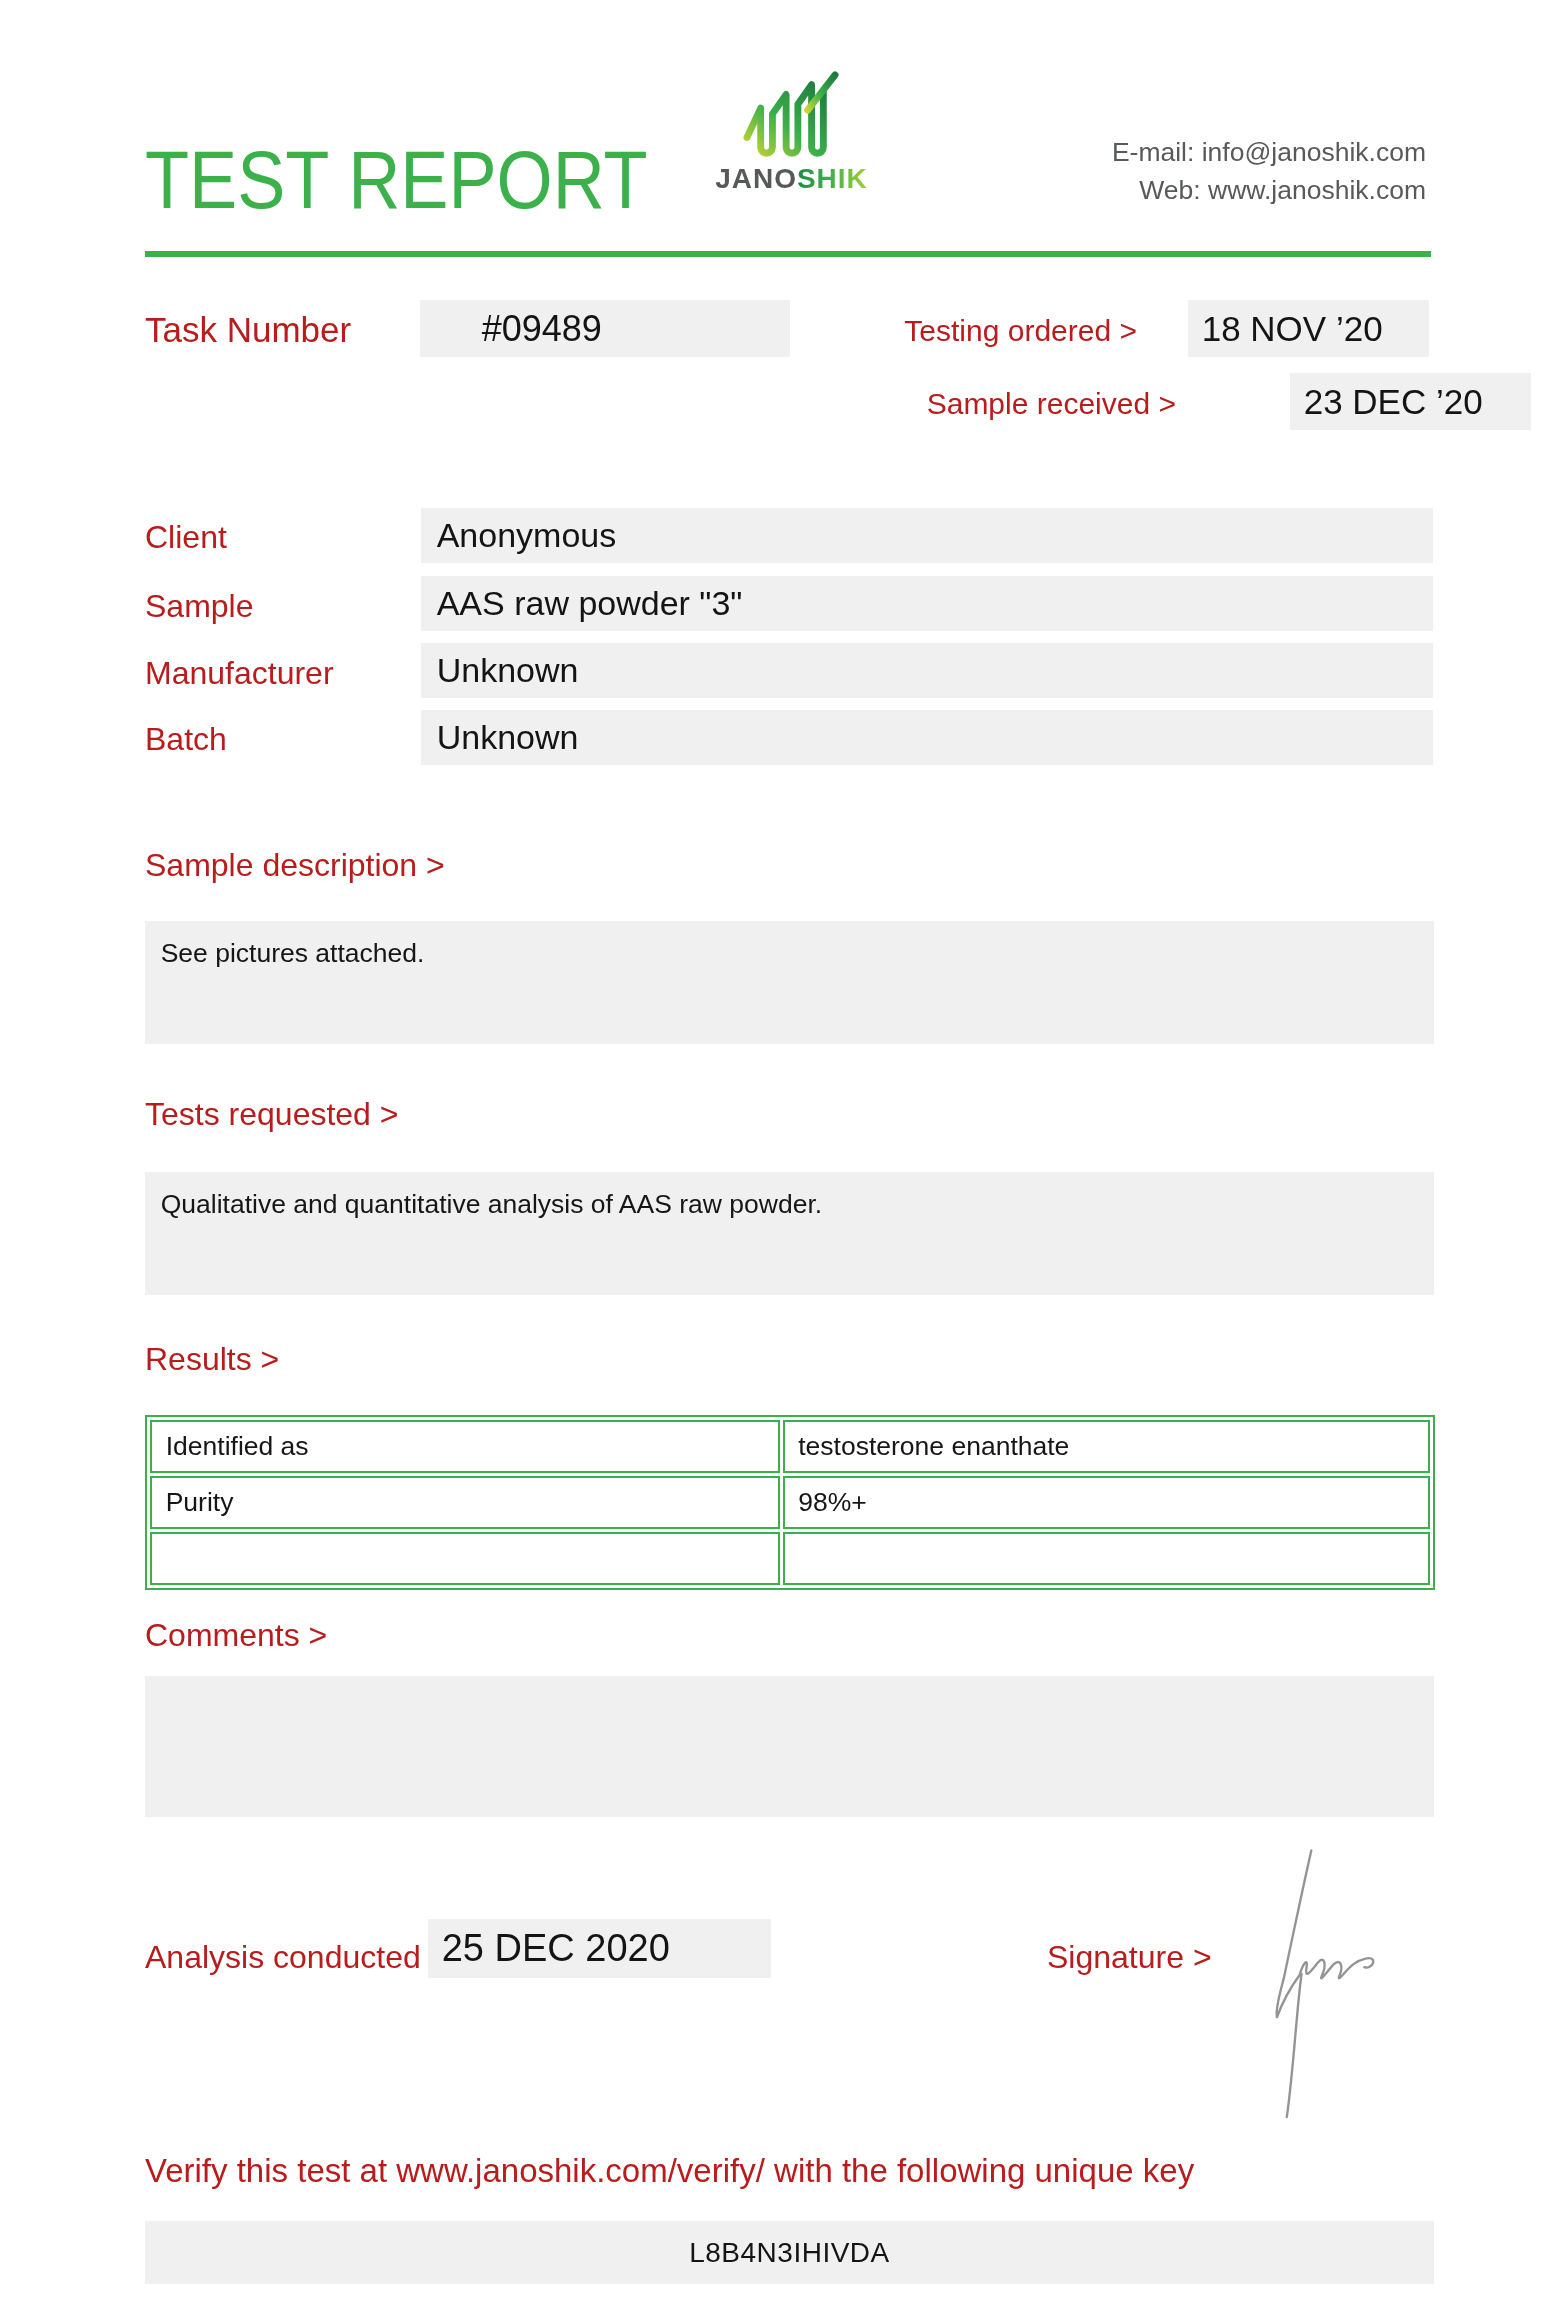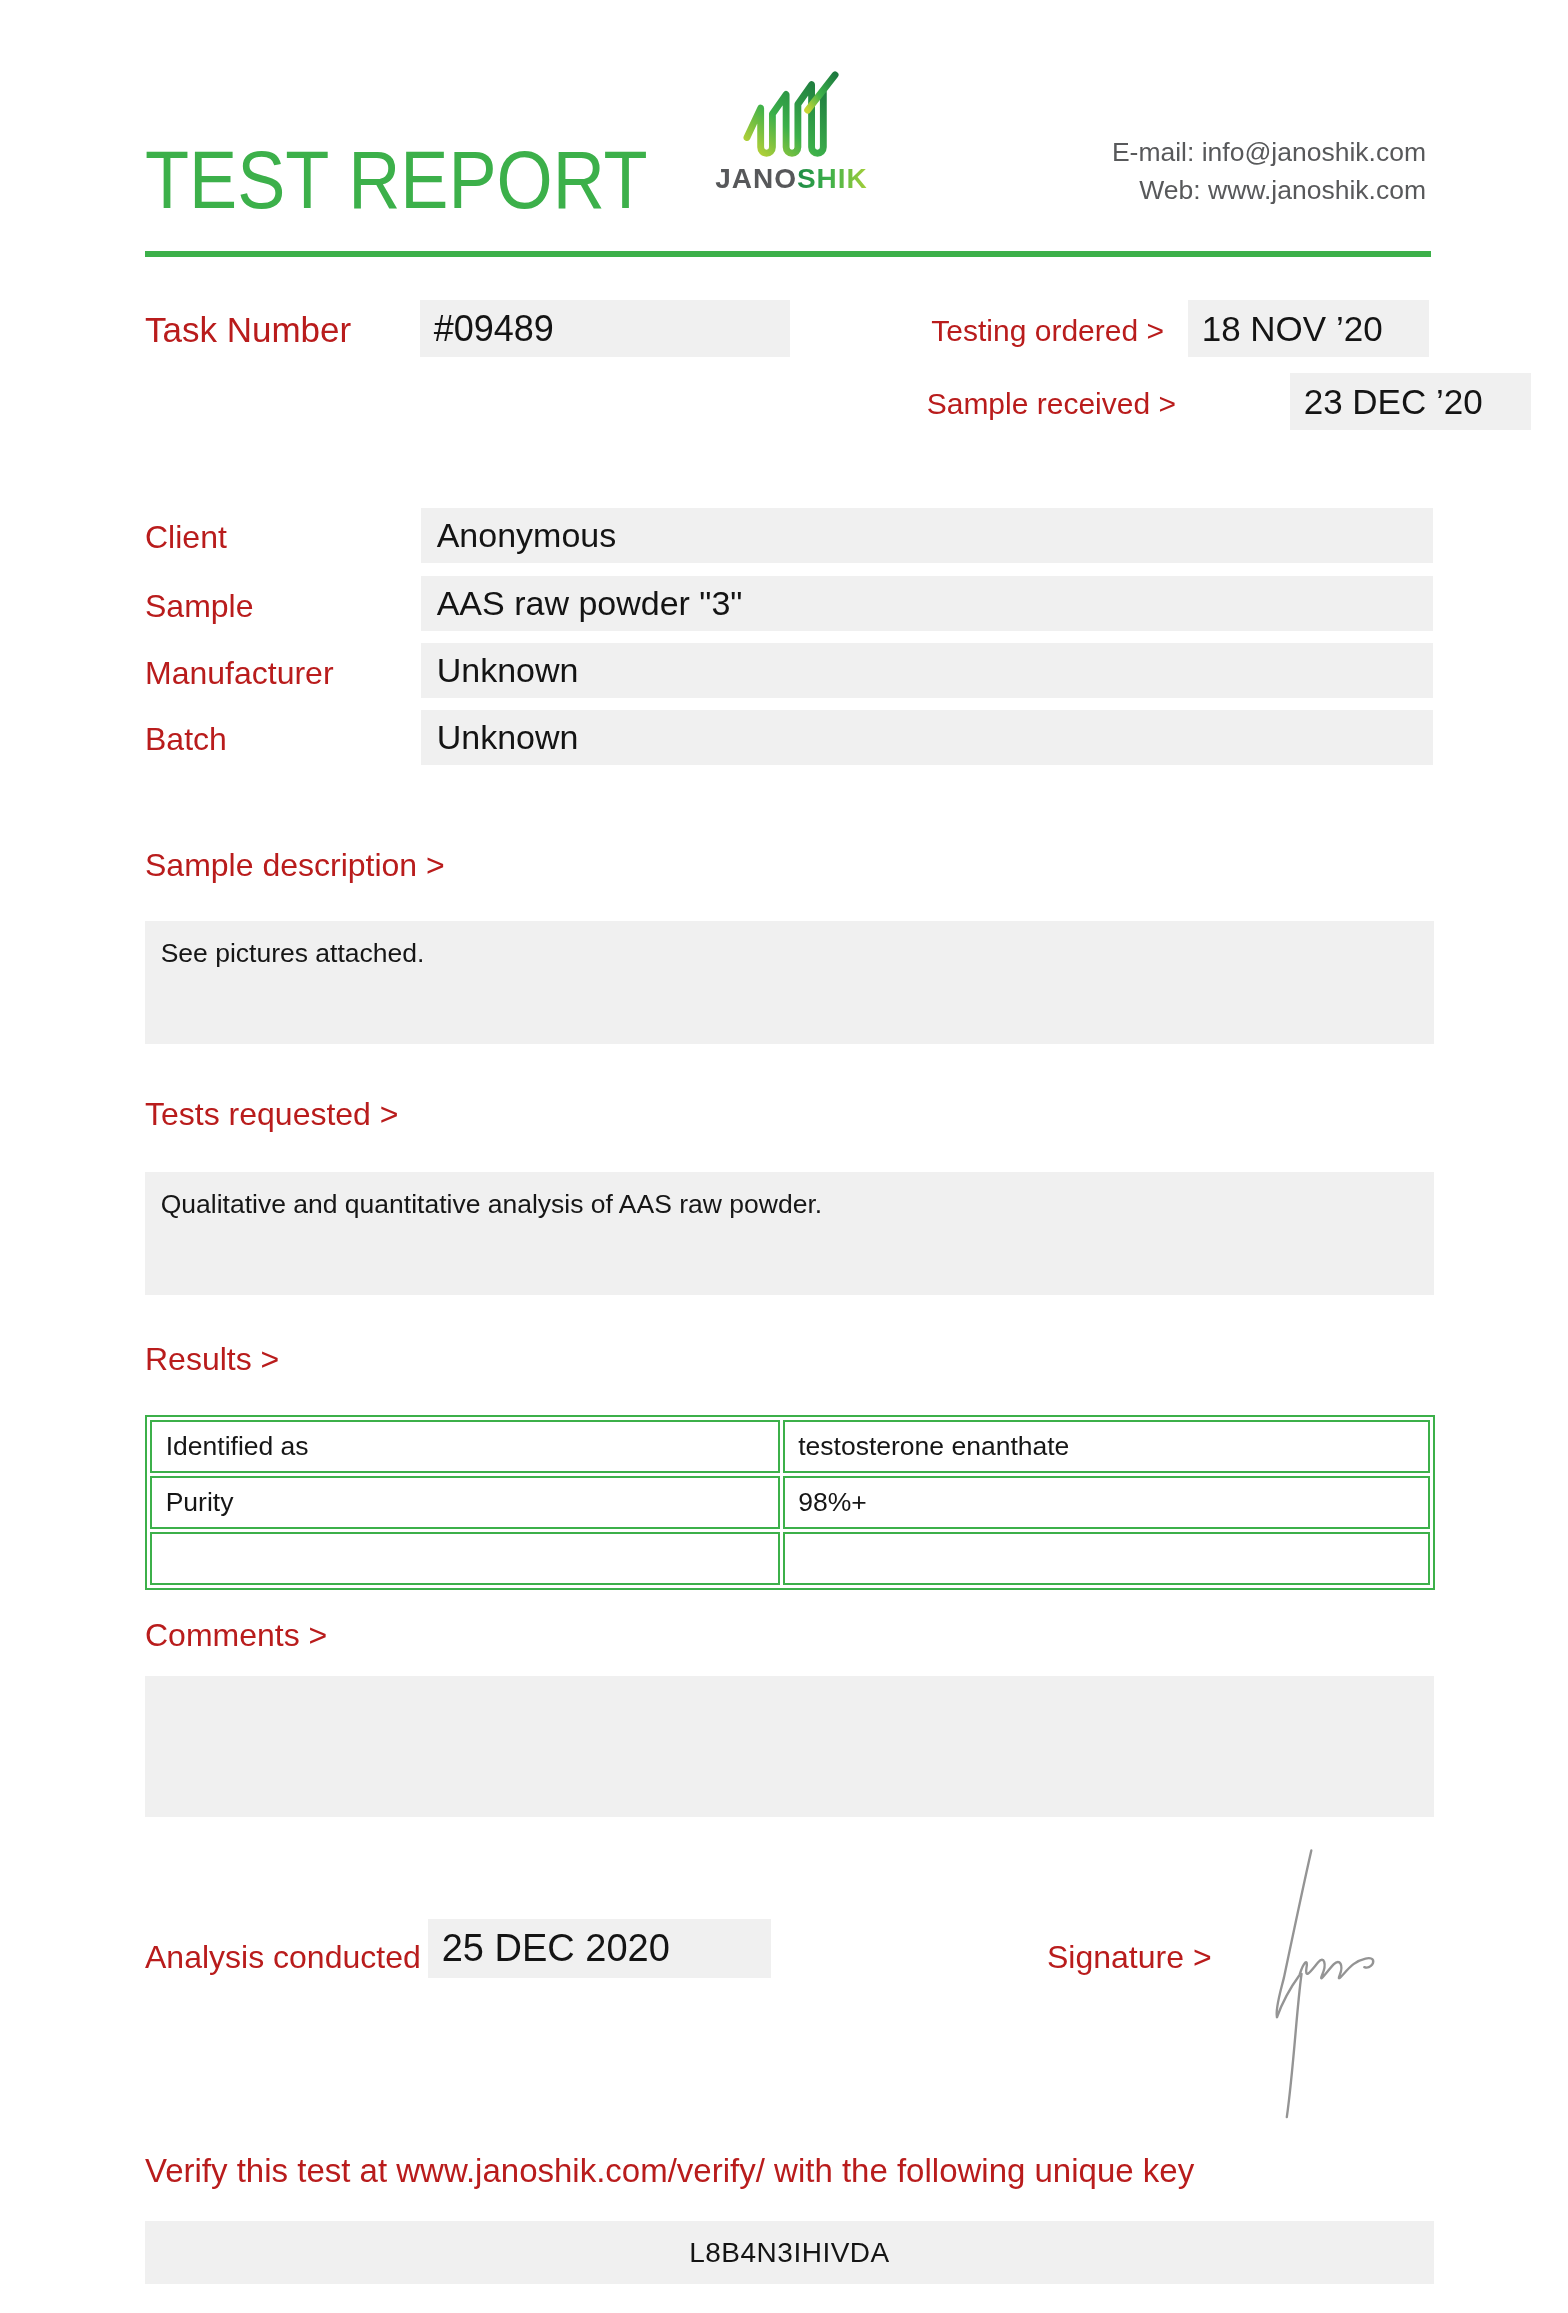--- a/index.html
+++ b/index.html
@@ -42,22 +42,22 @@
   .header-rule{left:145px;top:251px;width:1286px;height:5.9px;background:#3cb04a;}
 
   
   .glabel{color:#b91c1c;white-space:nowrap;}
   .gbox{background:#f0f0f0;}
   .value-text{color:#141414;}
 
   
   .task-label{left:145px;top:310px;font-size:35px;}
   .task-box{left:420px;top:300px;width:370px;height:57px;}
-  .task-box span{display:block;font-size:36px;line-height:57px;padding-left:13.7px;}
-  .to-label{left:831px;top:314px;width:333px;font-size:30px;text-align:right;}
+  .task-box span{display:block;font-size:36px;line-height:57px;padding-left:13.7px;margin-left:48px;}
+  .to-label{left:804px;top:314px;width:333px;font-size:30px;text-align:right;}
   .to-box{left:1188px;top:300px;width:241px;height:57px;}
   .sr-label{left:843px;top:387px;width:333px;font-size:30px;text-align:right;}
   .sr-box{left:1256px;top:373px;width:241px;height:57px;margin-left:34px;}
   .date-box span{display:block;font-size:35px;line-height:57px;padding-left:13.7px;white-space:nowrap;border-radius:8px;}
 
   
   .detail-label{left:145px;font-size:32px;}
   .detail-box{left:421px;width:1012px;height:55px;}
   .detail-box span{display:block;font-size:34px;line-height:55px;padding-left:15.7px;white-space:nowrap;}
 

